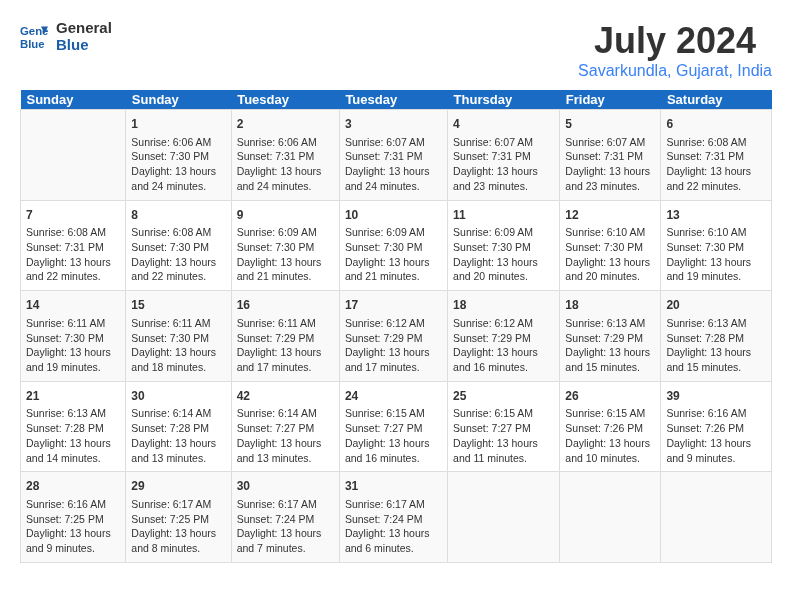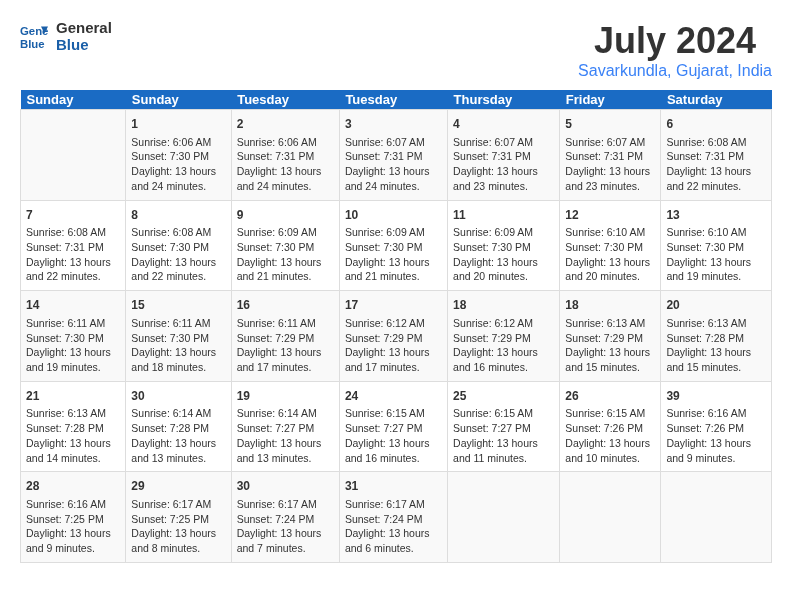--- a/index.html
+++ b/index.html
@@ -243,21 +243,21 @@
           <div class="day-info">Sunset: 7:28 PM</div>
           <div class="day-info">Daylight: 13 hours and 14 minutes.</div>
         </td>
         <td>
           <span class="day-number">30</span>
           <div class="day-info">Sunrise: 6:14 AM</div>
           <div class="day-info">Sunset: 7:28 PM</div>
           <div class="day-info">Daylight: 13 hours and 13 minutes.</div>
         </td>
         <td>
-          <span class="day-number">19</span>
+          <span class="day-number">42</span>
           <div class="day-info">Sunrise: 6:14 AM</div>
           <div class="day-info">Sunset: 7:27 PM</div>
           <div class="day-info">Daylight: 13 hours and 13 minutes.</div>
         </td>
         <td>
           <span class="day-number">24</span>
           <div class="day-info">Sunrise: 6:15 AM</div>
           <div class="day-info">Sunset: 7:27 PM</div>
           <div class="day-info">Daylight: 13 hours and 16 minutes.</div>
         </td>

